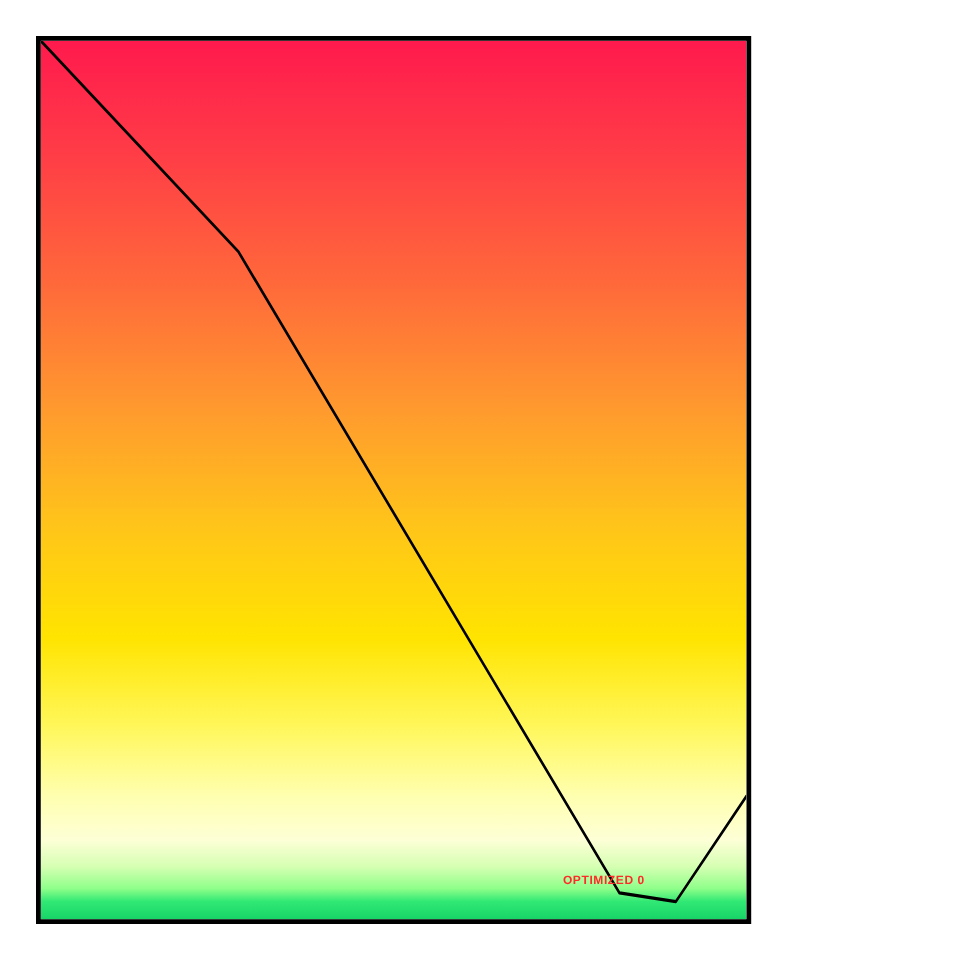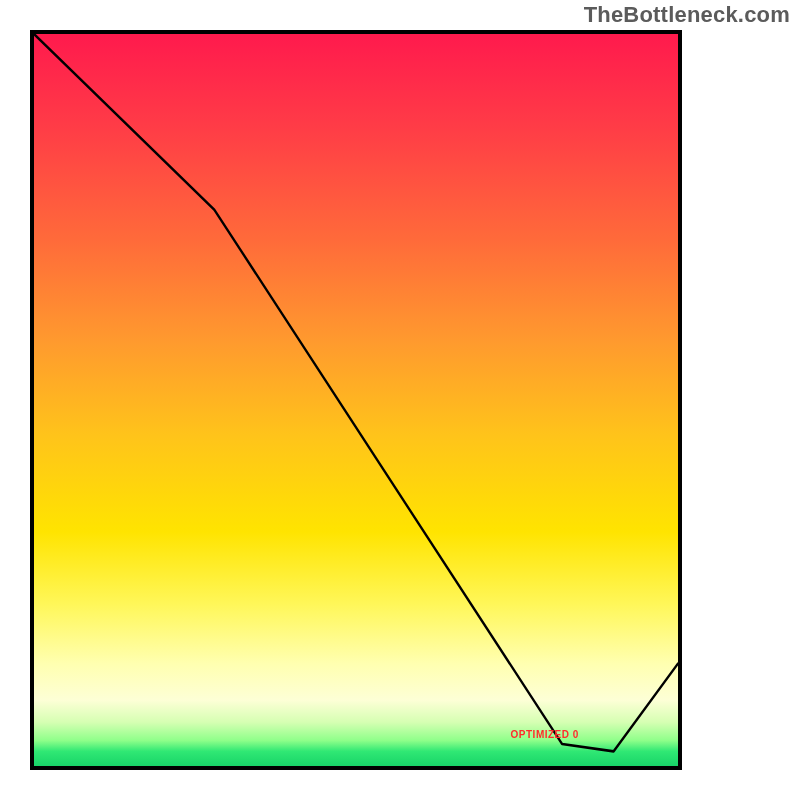--- a/index.html
+++ b/index.html
@@ -23,21 +23,21 @@
     font-size: 22px;
     font-weight: 600;
     color: #5b5b5b;
     letter-spacing: 0.2px;
     z-index: 20;
   }
   .plot-area {
     position: absolute;
     left: 30px;
     top: 30px;
-    width: 652px;
+    width: 596px;
     height: 740px;
     box-sizing: border-box;
     border: 4px solid #000;
     overflow: hidden;
   }
   .gradient {
     position: absolute;
     inset: 0;
     
     background: linear-gradient(
@@ -70,21 +70,20 @@
     color: #ff2b2b;
     letter-spacing: 0.5px;
     white-space: nowrap;
     z-index: 15;
   }
 </style>
 </head>
 <body>
 
 <div class="frame">
-  <div class="watermark">TheBottleneck.com</div>
 
   <div class="plot-area">
     <div class="gradient"></div>
 
     <svg class="lines" viewBox="0 0 740 740" preserveAspectRatio="none">
       <path id="series-path" fill="none" stroke="#000" stroke-width="2.6" stroke-linejoin="round" stroke-linecap="round" d="M 0.0 0.0 L 207.2 177.6 L 606.8 717.8 L 666.0 725.2 L 740.0 636.4"></path>
     </svg>
 
     <div class="annotation" id="anno" style="left: 74%; top: 95%;">OPTIMIZED 0</div>
   </div>

